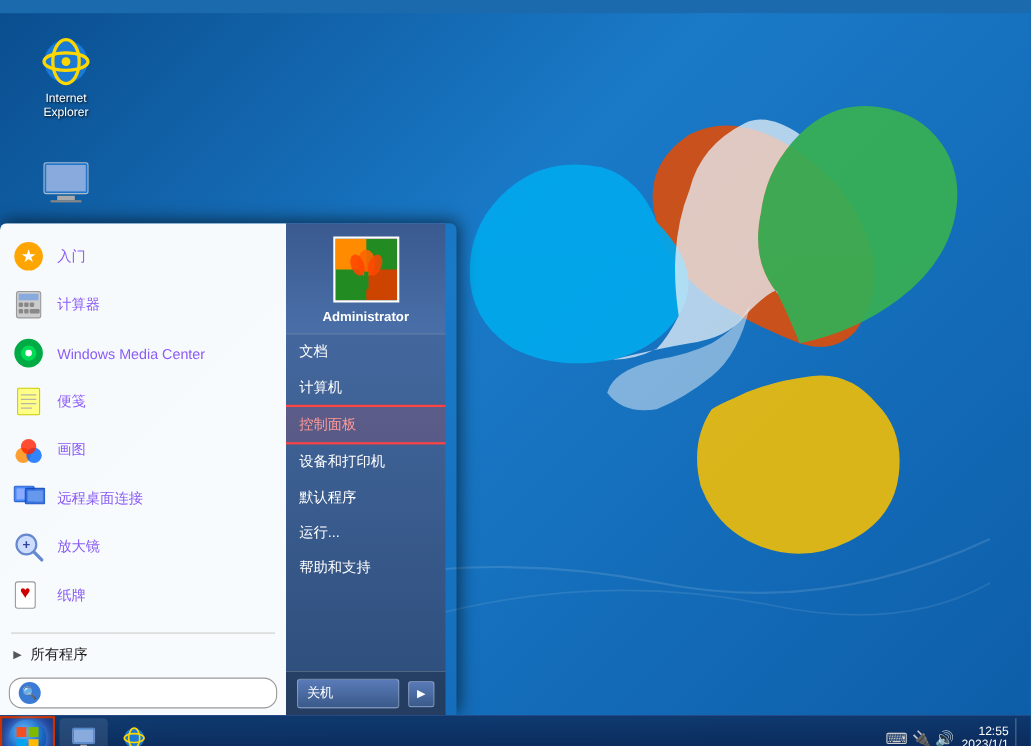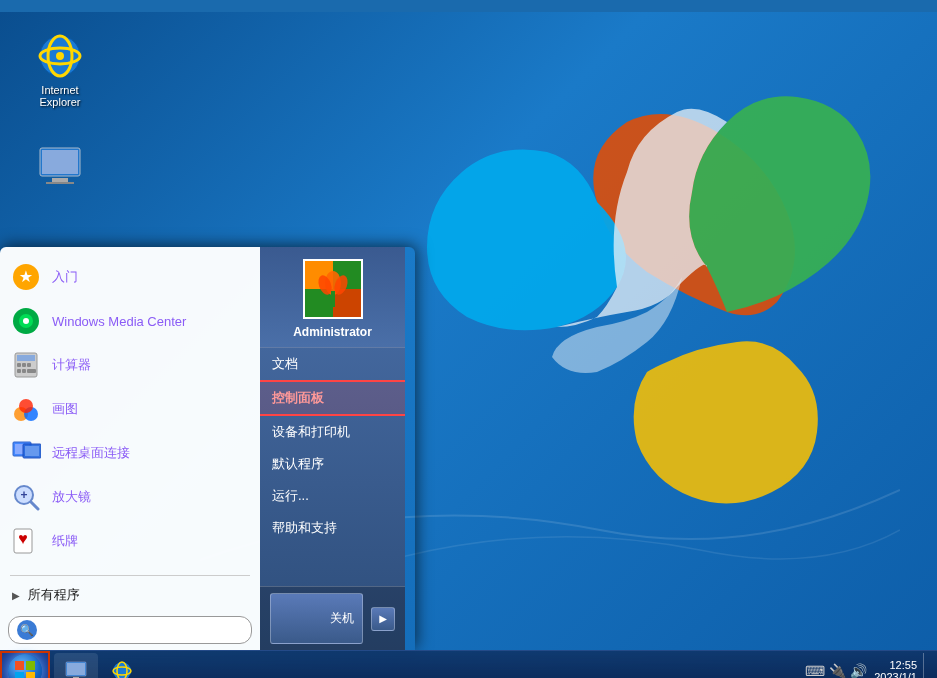--- a/index.html
+++ b/index.html
@@ -291,23 +291,23 @@
       background: rgba(0,0,0,0.2);
       gap: 8px;
     }
     .shutdown-btn {
       flex: 1;
       background: linear-gradient(to bottom, #5a7ab8, #3a5a8a);
       border: 1px solid rgba(255,255,255,0.3);
       border-radius: 3px;
       color: white;
       font-size: 12px;
-      padding: 16px 8px;
-      cursor: pointer;
-      text-align: right;
+      padding: 4px 8px;
+      cursor: pointer;
+      text-align: left;
     }
     .shutdown-arrow {
       width: 24px;
       height: 24px;
       background: linear-gradient(to bottom, #5a7ab8, #3a5a8a);
       border: 1px solid rgba(255,255,255,0.3);
       border-radius: 3px;
       display: flex;
       align-items: center;
       justify-content: center;
@@ -395,44 +395,56 @@
                 <circle cx="15" cy="15" r="13" fill="#ffa500"></circle>
                 <text x="15" y="20" text-anchor="middle" font-size="16" fill="white">★</text>
               </svg>
           </div>
           <span class="item-label">入门</span>
         </div>
 
         <div class="menu-item">
           <div class="item-icon">
             <svg width="30" height="30" viewBox="0 0 30 30">
-                <circle cx="15" cy="15" r="13" fill="#00aa44"></circle>
-                <circle cx="15" cy="15" r="7" fill="#00dd55"></circle>
-                <circle cx="15" cy="15" r="3" fill="white"></circle>
-              </svg>
-          </div>
-          <span class="item-label">Windows Media Center</span>
-        </div>
-
-        <div class="menu-item">
-          <div class="item-icon">
-            <svg width="30" height="30" viewBox="0 0 30 30">
                 <rect x="4" y="3" width="22" height="24" rx="2" fill="#cccccc" stroke="#999"></rect>
                 <rect x="6" y="5" width="18" height="6" fill="#88aadd"></rect>
                 <rect x="6" y="13" width="4" height="4" rx="1" fill="#888"></rect>
                 <rect x="11" y="13" width="4" height="4" rx="1" fill="#888"></rect>
                 <rect x="16" y="13" width="4" height="4" rx="1" fill="#888"></rect>
                 <rect x="6" y="19" width="4" height="4" rx="1" fill="#888"></rect>
                 <rect x="11" y="19" width="4" height="4" rx="1" fill="#888"></rect>
                 <rect x="16" y="19" width="9" height="4" rx="1" fill="#888"></rect>
               </svg>
           </div>
           <span class="item-label">计算器</span>
         </div>
 
+        <div class="menu-item">
+          <div class="item-icon">
+            <svg width="30" height="30" viewBox="0 0 30 30">
+                <circle cx="15" cy="15" r="13" fill="#00aa44"></circle>
+                <circle cx="15" cy="15" r="7" fill="#00dd55"></circle>
+                <circle cx="15" cy="15" r="3" fill="white"></circle>
+              </svg>
+          </div>
+          <span class="item-label">Windows Media Center</span>
+        </div>
+
+        <div class="menu-item">
+          <div class="item-icon">
+            <svg width="30" height="30" viewBox="0 0 30 30">
+                <rect x="5" y="3" width="20" height="24" rx="1" fill="#ffff88" stroke="#cccc00"></rect>
+                <line x1="8" y1="9" x2="22" y2="9" stroke="#aaa" stroke-width="1"></line>
+                <line x1="8" y1="13" x2="22" y2="13" stroke="#aaa" stroke-width="1"></line>
+                <line x1="8" y1="17" x2="22" y2="17" stroke="#aaa" stroke-width="1"></line>
+                <line x1="8" y1="21" x2="18" y2="21" stroke="#aaa" stroke-width="1"></line>
+              </svg>
+          </div>
+          <span class="item-label">便笺</span>
+        </div>
 
         <div class="menu-item">
           <div class="item-icon">
             <svg width="30" height="30" viewBox="0 0 30 30">
                 <circle cx="10" cy="20" r="7" fill="#ff8800" opacity="0.8"></circle>
                 <circle cx="20" cy="20" r="7" fill="#0066ff" opacity="0.8"></circle>
                 <circle cx="15" cy="12" r="7" fill="#ff2200" opacity="0.8"></circle>
               </svg>
           </div>
           <span class="item-label">画图</span>
@@ -500,22 +512,25 @@
             <rect x="26" y="30" width="4" height="16" fill="#228b22"></rect>
           </svg>
         </div>
         <div class="user-name">Administrator</div>
       </div>
 
       <div>
         <div class="right-menu-item">
           <span>文档</span>
         </div>
+        <div class="right-menu-item">
+          <span>计算机</span>
+        </div>
         <div class="right-menu-item highlighted" style="background:rgba(255,60,60,0.15);border:2px solid #ff4444;border-left:none;border-right:none;">
-          <span style="color:#ff9999;font-weight:bold;">控制面板</span>
+          <span style="color:#ff9999;font-weight:normal;">控制面板</span>
         </div>
         <div class="right-menu-item">
           <span>设备和打印机</span>
         </div>
         <div class="right-menu-item">
           <span>默认程序</span>
         </div>
         <div class="right-menu-item">
           <span>运行...</span>
         </div>

